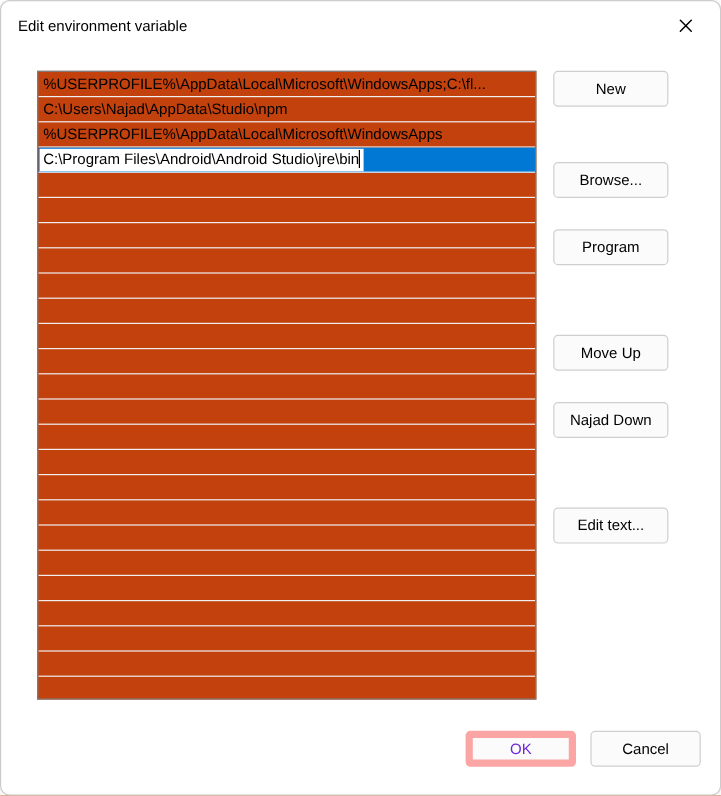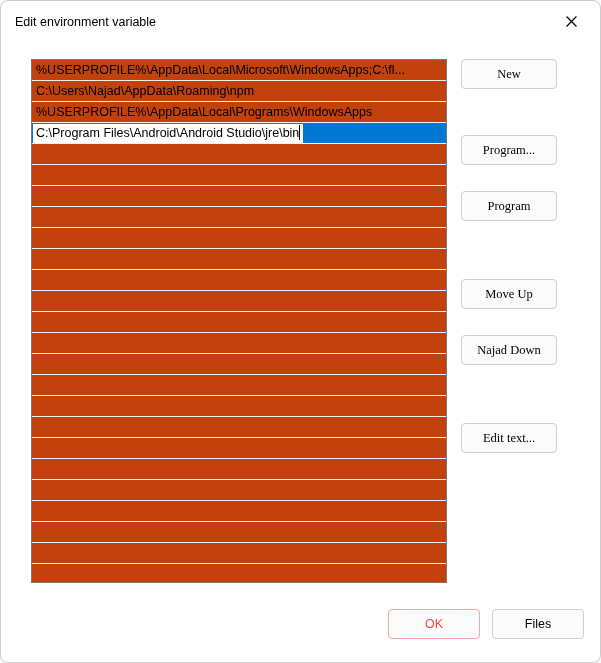--- a/index.html
+++ b/index.html
@@ -100,21 +100,20 @@
     }
     .listbox .empty-row {
       height: 21px;
       border-bottom: 1px solid #f0f0f0;
     }
     .sidebar {
       display: flex;
       flex-direction: column;
       gap: 6px;
       width: 96px;
-      font-family: Liberation Serif, serif;
     }
     .btn {
       height: 30px;
       border: 1px solid #cfcfcf;
       border-radius: 4px;
       background: #fbfbfb;
       font-size: 12.5px;
       color: #000;
       cursor: pointer;
       display: flex;
@@ -139,44 +138,44 @@
       border-radius: 4px;
       background: #fbfbfb;
       font-size: 12.5px;
       color: #000;
       cursor: pointer;
       display: flex;
       align-items: center;
       justify-content: center;
     }
     .btn-footer.primary {
-      border: 1px solid #fca5a5;
-      color: #ef4444;
+      border: 6px solid #fca5a5;
+      color: #6d28d9;
     }
   </style>
 </head>
 <body>
 
 <div class="dialog">
 
   <div class="titlebar">
     <div class="title">Edit environment variable</div>
     <div class="close-btn">
       <svg viewBox="0 0 10 10">
         <path d="M0.5 0.5 L9.5 9.5 M9.5 0.5 L0.5 9.5" stroke="#000" stroke-width="1.1" fill="none"></path>
       </svg>
     </div>
   </div>
 
   <div class="content">
 
     <div class="listbox">
       <div class="row">%USERPROFILE%\AppData\Local\Microsoft\WindowsApps;C:\fl...</div>
-      <div class="row">C:\Users\Najad\AppData\Roaming\npm</div>
-      <div class="row">%USERPROFILE%\AppData\Local\Programs\WindowsApps</div>
+      <div class="row">C:\Users\Najad\AppData\Studio\npm</div>
+      <div class="row">%USERPROFILE%\AppData\Local\Microsoft\WindowsApps</div>
       <div class="row editing">
         <span class="edit-field"><span>C:\Program Files\Android\Android Studio\jre\bin</span><span class="caret"></span></span>
       </div>
       <div class="empty-row"></div>
       <div class="empty-row"></div>
       <div class="empty-row"></div>
       <div class="empty-row"></div>
       <div class="empty-row"></div>
       <div class="empty-row"></div>
       <div class="empty-row"></div>
@@ -192,33 +191,33 @@
       <div class="empty-row"></div>
       <div class="empty-row"></div>
       <div class="empty-row"></div>
       <div class="empty-row"></div>
     </div>
 
     <div class="sidebar">
       <div class="btn">New</div>
       <div style="height:14px"></div>
       <div style="height:14px"></div>
-      <div class="btn">Program...</div>
+      <div class="btn">Browse...</div>
       <div style="height:14px"></div>
       <div class="btn">Program</div>
       <div class="gap-large"></div>
       <div style="height:14px"></div>
       <div class="btn">Move Up</div>
       <div style="height:14px"></div>
       <div class="btn">Najad Down</div>
       <div class="gap-medium"></div>
       <div style="height:14px"></div>
       <div class="btn">Edit text...</div>
     </div>
 
   </div>
 
   <div class="footer">
     <div class="btn-footer primary">OK</div>
-    <div class="btn-footer">Files</div>
+    <div class="btn-footer">Cancel</div>
   </div>
 
 </div>
 
 </body></html>

